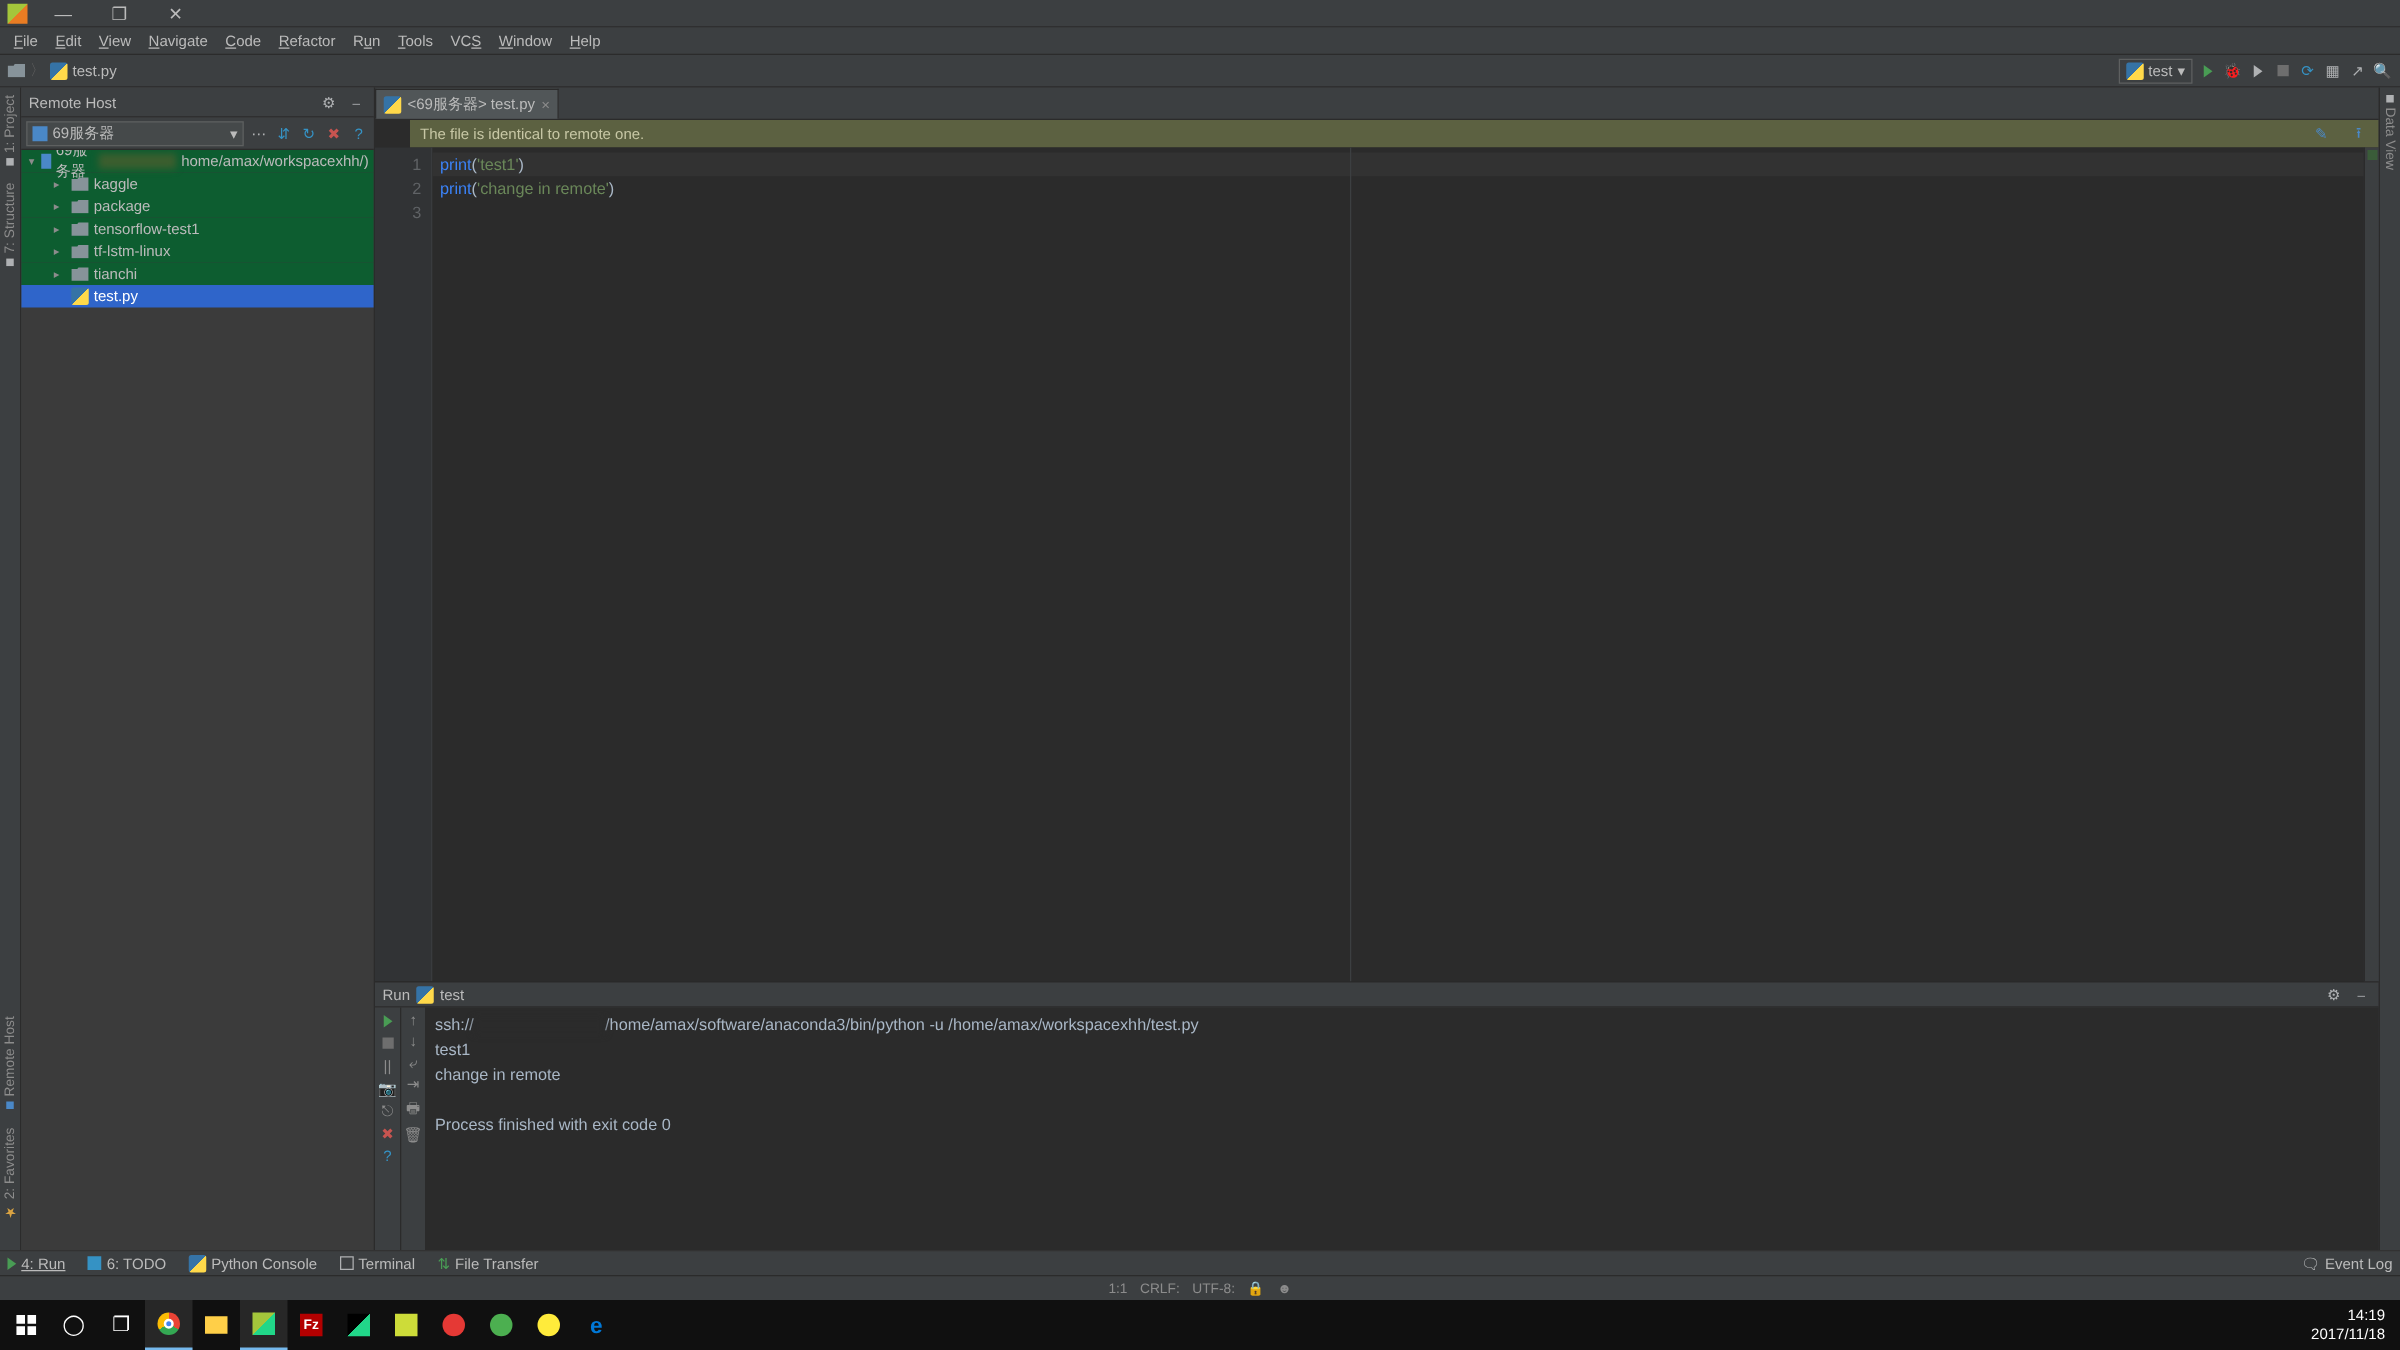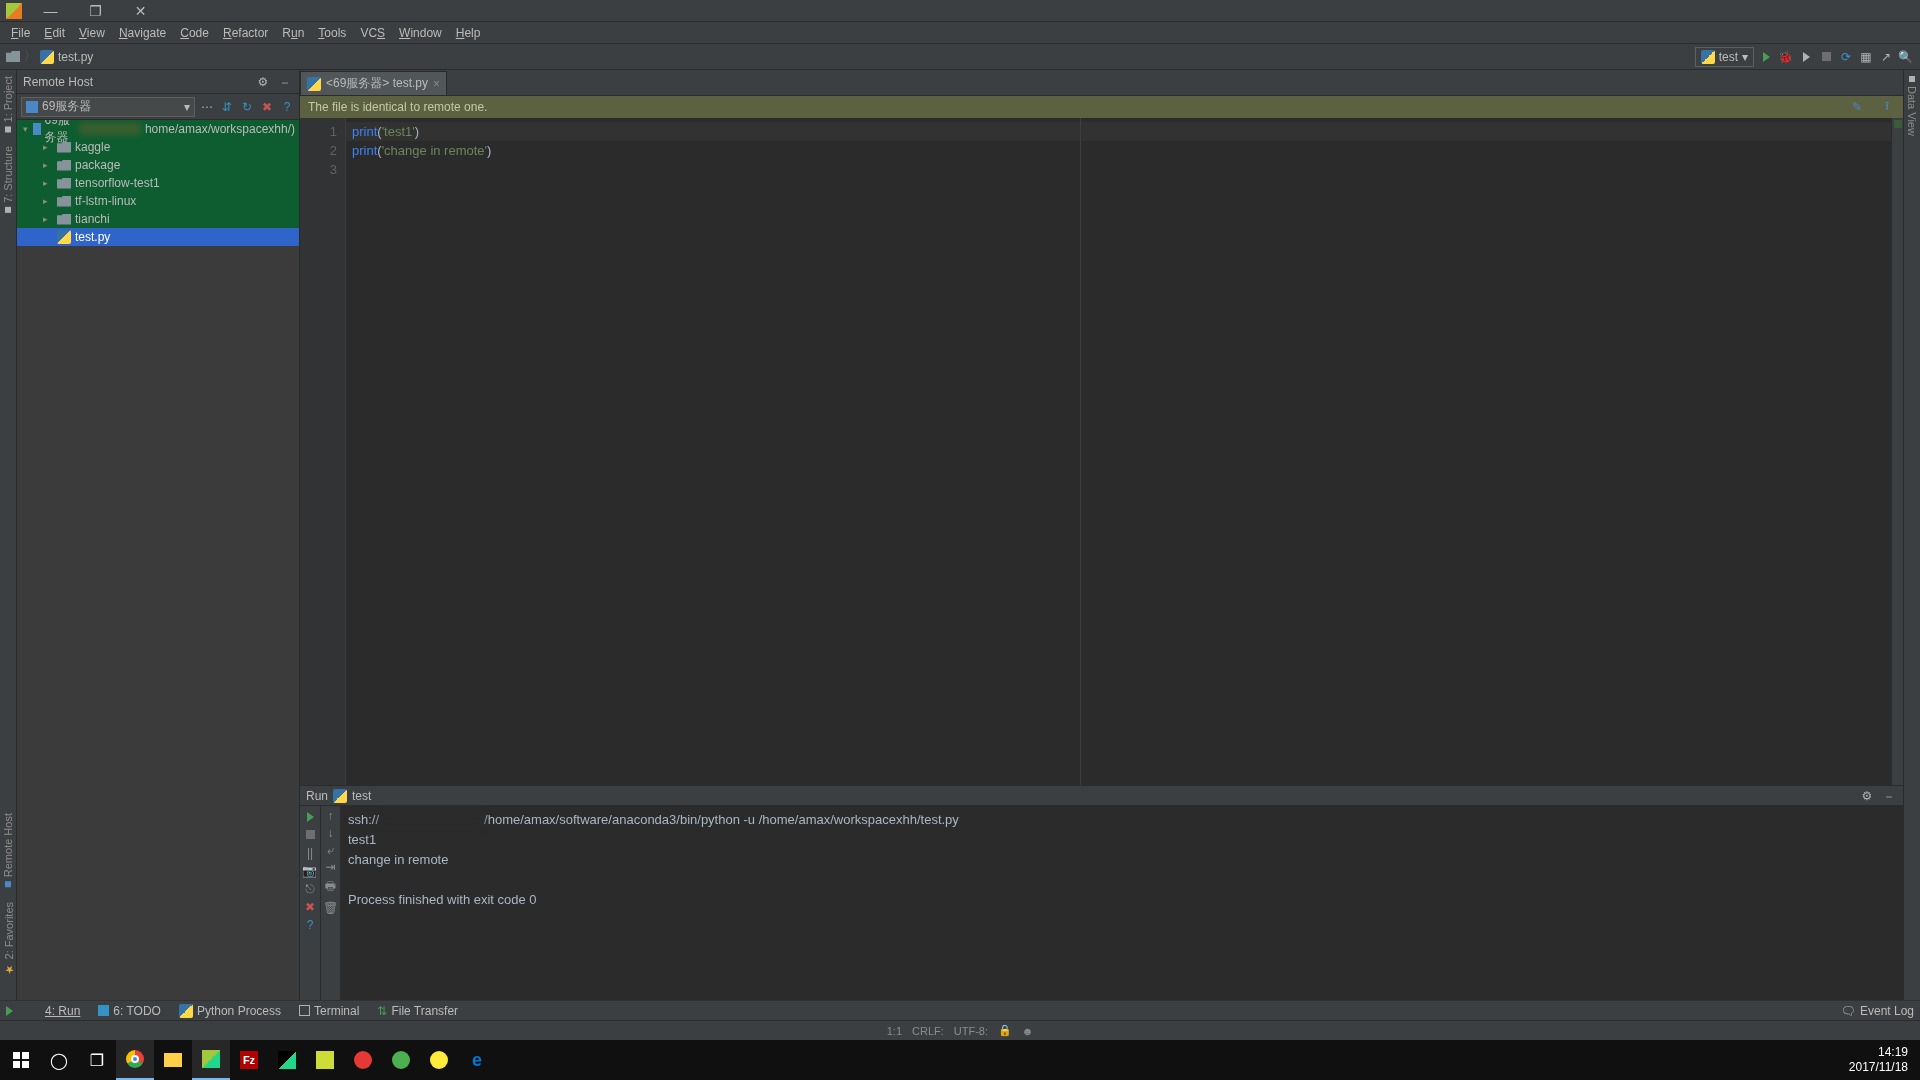--- a/index.html
+++ b/index.html
@@ -28,21 +28,21 @@
 .combo { flex:1; height:20px; background:#45494a; border:1px solid #5e6060; display:flex; align-items:center; padding:0 4px; justify-content:space-between; }
 .sidepanel-tree { flex:1; overflow:auto; }
 .tree-row { height:18px; display:flex; align-items:center; padding-left:6px; gap:4px; color:#bbbbbb; cursor:default; }
 .tree-row .arrow { width:10px; color:#8c8c8c; font-size:9px; }
 .tree-root { background:#0d5d30; }
 .tree-child { background:#0d5d30; padding-left:26px; }
 .tree-sel { background:#2f65ca; color:#fff; padding-left:40px; }
 .editor-area { flex:1; display:flex; flex-direction:column; background:#2b2b2b; }
 .tabs { height:26px; background:#3c3f41; display:flex; align-items:flex-end; border-bottom:1px solid #2b2b2b; }
 .tab { height:24px; background:#515658; border:1px solid #2b2b2b; border-bottom:none; display:flex; align-items:center; padding:0 6px; gap:5px; font-size:12px; }
-.notice { height:22px; background:#5c6141; color:#c7c7a5; display:flex; align-items:center; justify-content:space-between; padding:0 8px; font-size:12px; }
+.notice { height:22px; background:#5c6141; color:#c7c7a5; display:flex; align-items:center; justify-content:space-between; padding:0 8px; font-size:12px;margin-left:28px; }
 .editor-body { flex:1; display:flex; }
 .linenums { width:46px; background:#313335; border-right:1px solid #3c3f41; color:#606366; font-family:Consolas,monospace; font-size:13px; text-align:right; padding:4px 8px 0 0; line-height:19px; }
 .code { flex:1; background:#2b2b2b; font-family:Consolas,monospace; font-size:13px; padding:4px 6px; line-height:19px; position:relative; }
 .code .ln { white-space:pre; }
 .kw { color:#3b82f6; }
 .str { color:#6a8759; }
 .pn { color:#a9b7c6; }
 .active-line { position:absolute; left:0; right:0; top:4px; height:19px; background:#323232; }
 .vline { position:absolute; top:0; bottom:0; left:734px; width:1px; background:#3c3f41; }
 .scrollstrip { width:12px; background:#3c3f41; border-left:1px solid #2b2b2b; position:relative; }
@@ -291,29 +291,29 @@
     <div class="gutter-label" style="transform:none;">
         <span class="ledge"></span>
         <span>Data View</span>
       </div>
   </div>
 </div>
 
 <div class="btmtools">
   <span class="tl">
       <span class="tri-r"></span>
-      <span style="text-decoration:underline;margin-left:28px;">4: Run</span>
+      <span style="text-decoration:underline;">4: Run</span>
     </span>
   <span class="tl">
       <span style="width:11px;height:11px;background:#3592c4;display:inline-block;"></span>
       <span>6: TODO</span>
     </span>
   <span class="tl">
       <span class="pyfile-icon"></span>
-      <span>Python Process</span>
+      <span>Python Console</span>
     </span>
   <span class="tl">
       <span style="width:11px;height:11px;border:1px solid #afb1b3;display:inline-block;"></span>
       <span>Terminal</span>
     </span>
   <span class="tl">
       <span style="color:#499c54;">⇅</span>
       <span>File Transfer</span>
     </span>
   <span class="spacer"></span>

